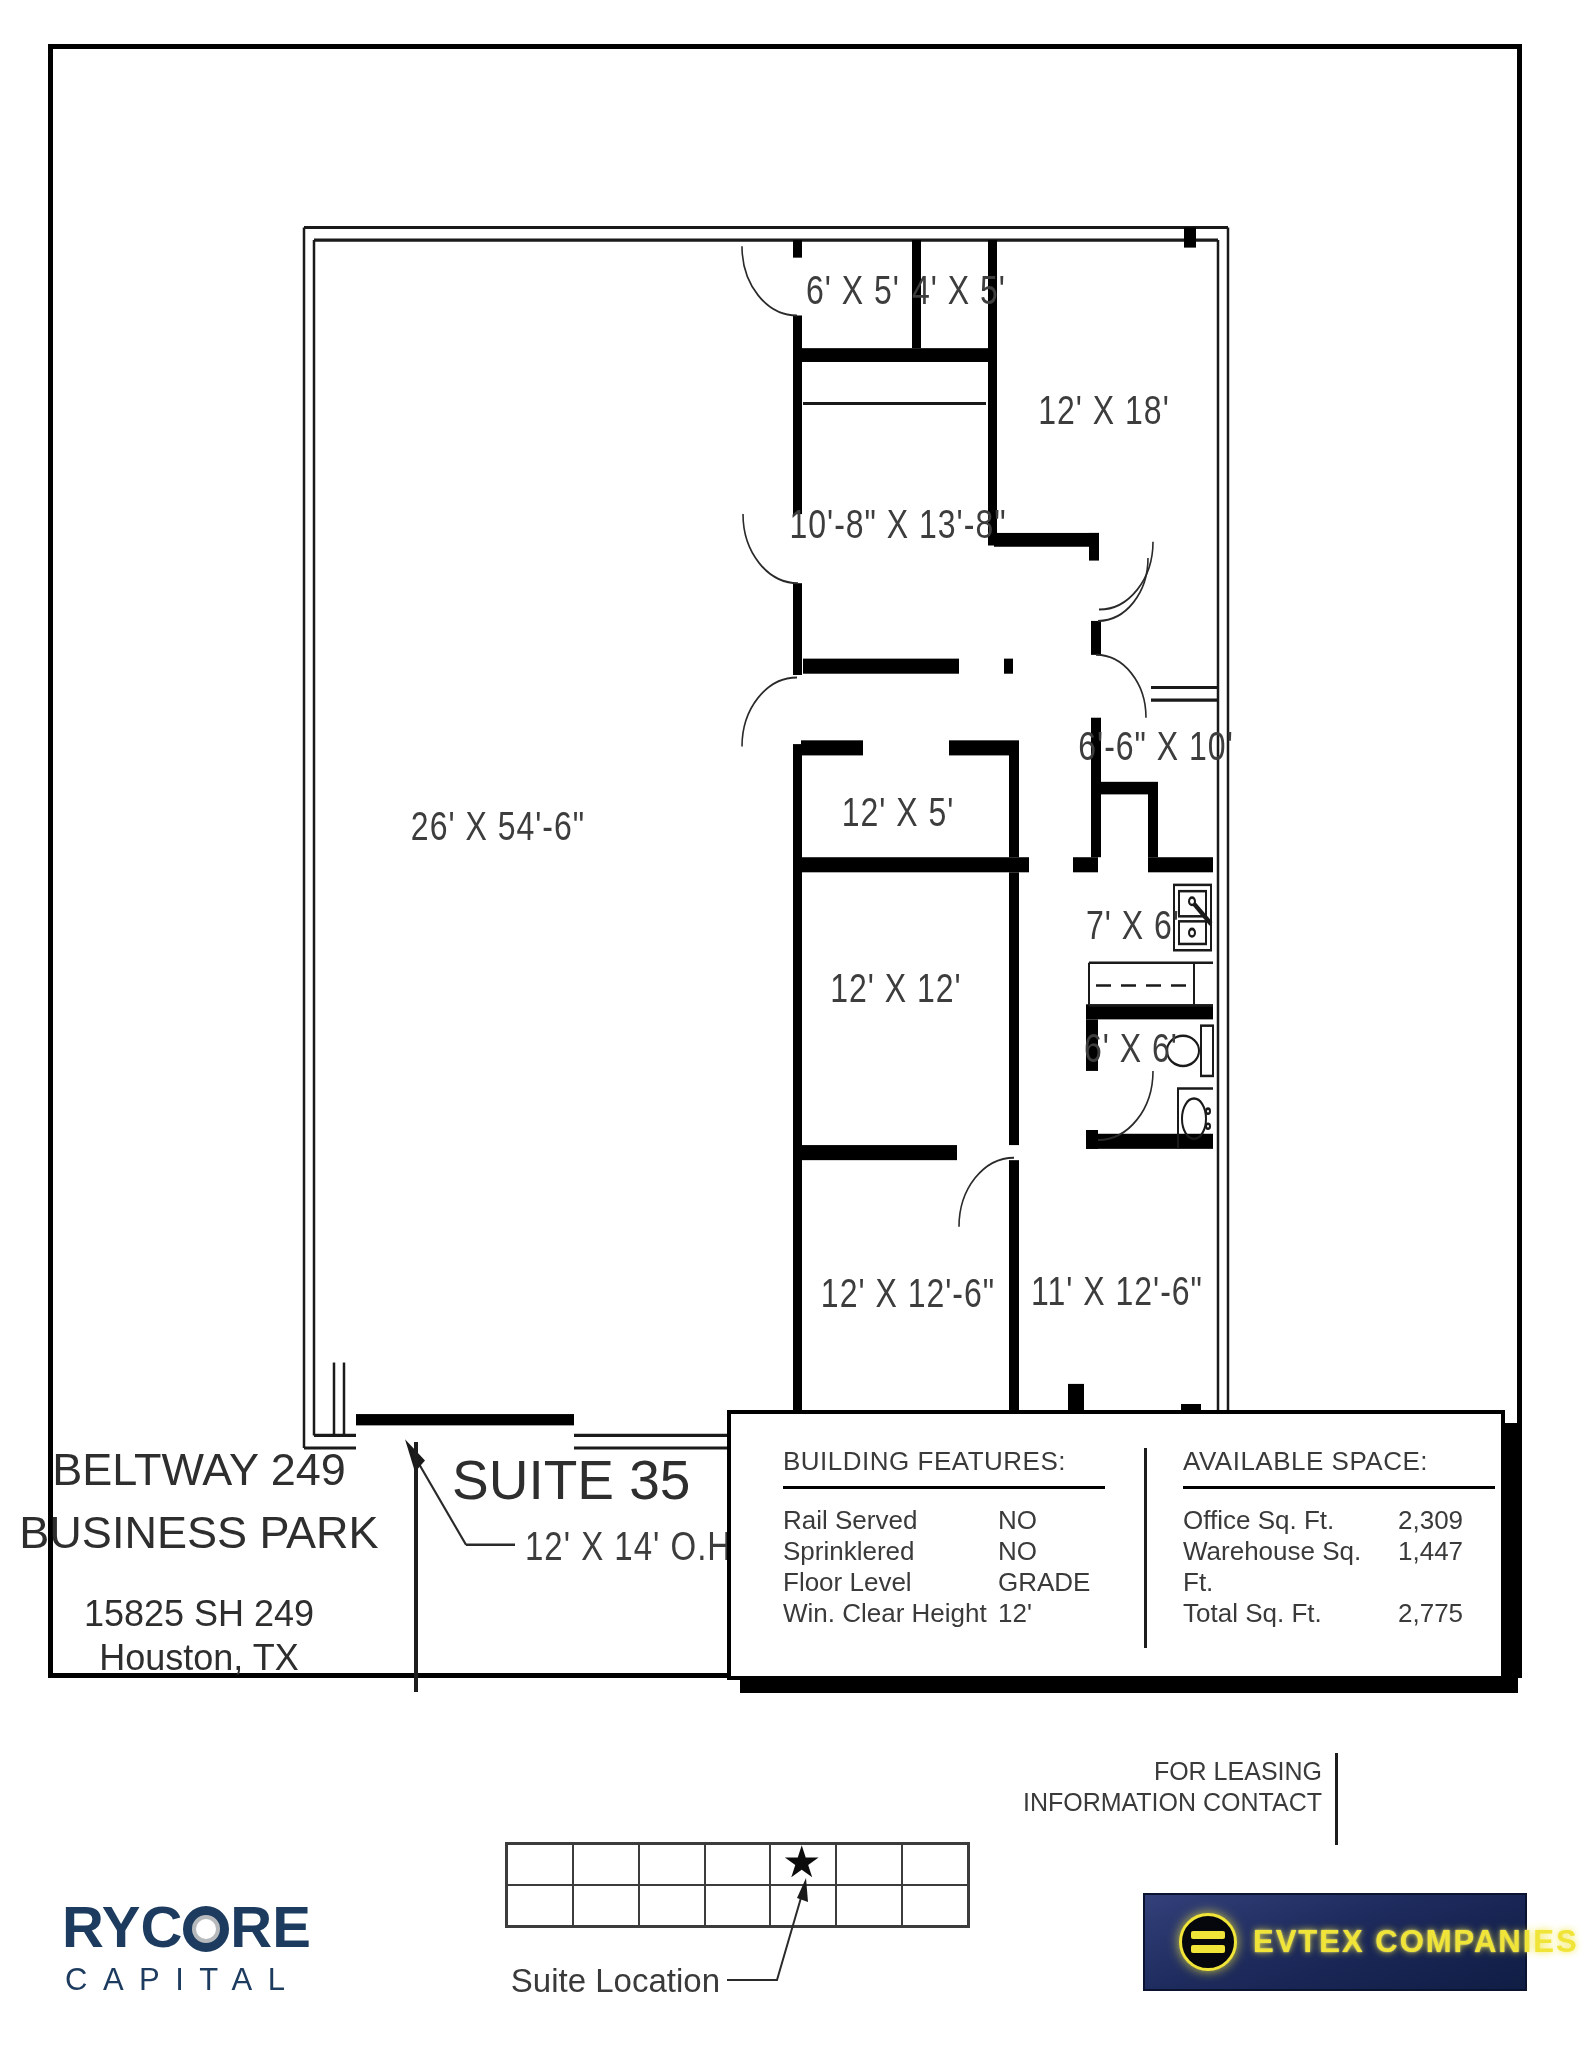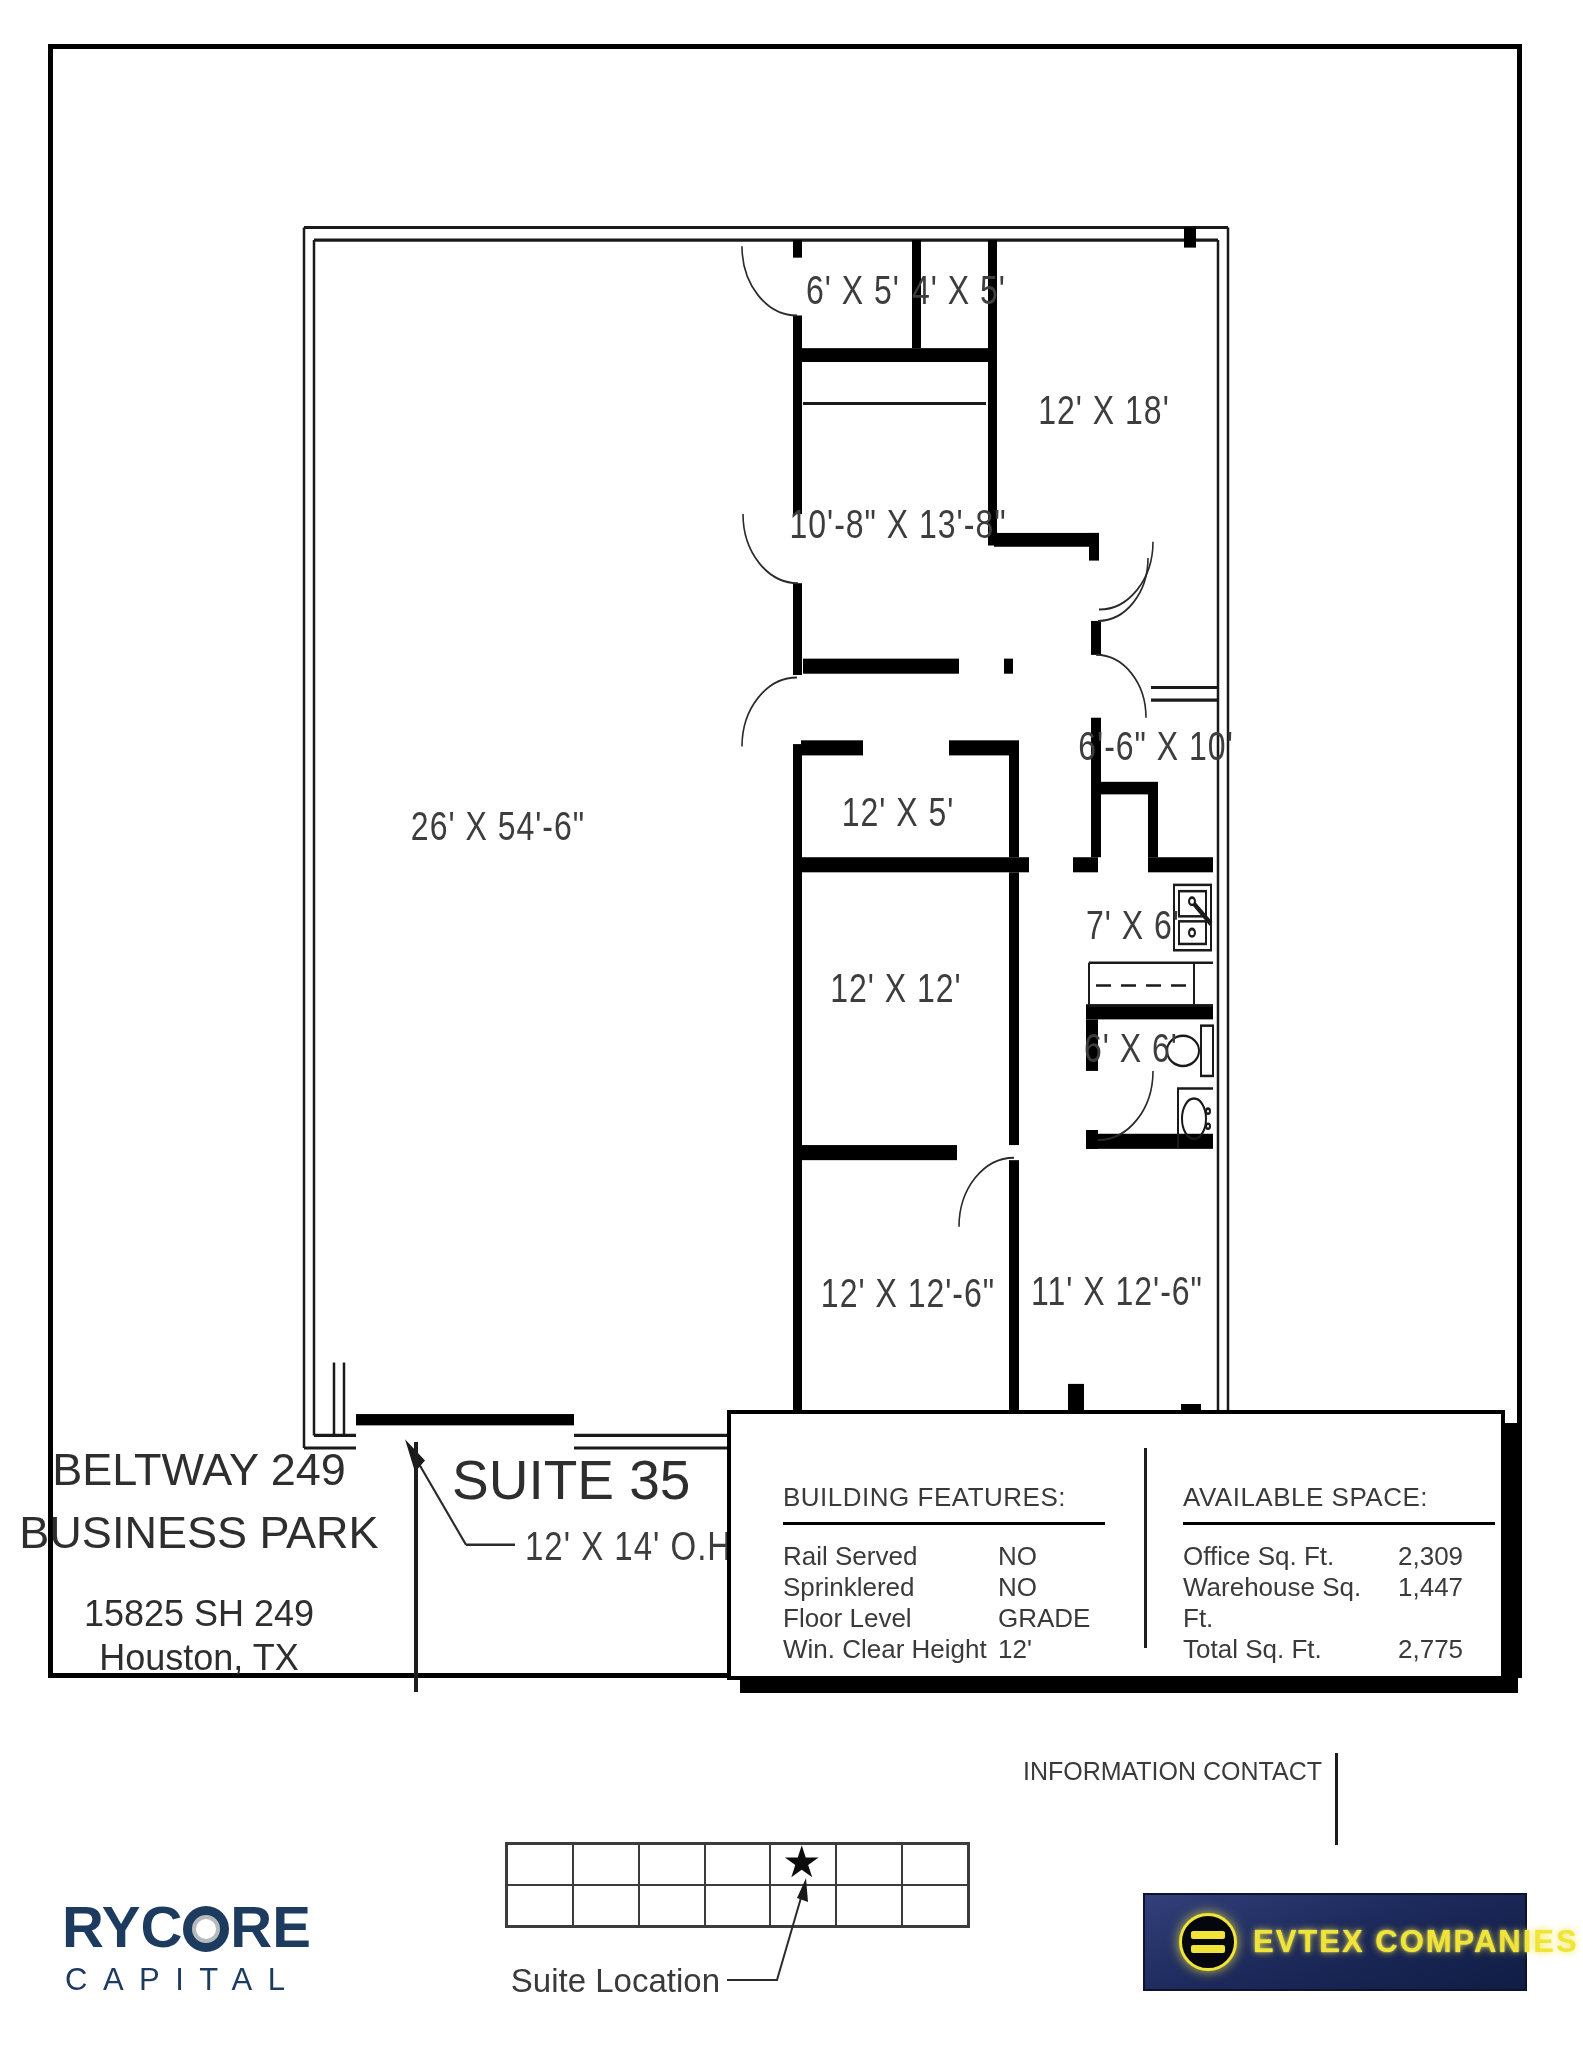--- a/index.html
+++ b/index.html
@@ -17,21 +17,21 @@
   .title-left{position:absolute;left:0px;top:1438px;width:398px;text-align:right;color:#2e2e2e;}
   .title-left .big{font-size:45px;line-height:63px;letter-spacing:0px;white-space:nowrap;text-align:center;}
   .title-left .addr{font-size:36px;line-height:44px;margin-top:28px;text-align:center;}
   .title-divider{position:absolute;left:414px;top:1442px;width:4px;height:250px;background:#1d1d1d;}
   .suite{position:absolute;left:452px;top:1448px;font-size:55px;color:#2e2e2e;white-space:nowrap;}
 
   
   .info-box{position:absolute;left:727px;top:1410px;width:778px;height:270px;
             border:4px solid #000;box-sizing:border-box;background:#fff;
             box-shadow:13px 13px 0 0 #000;}
-  .info-col{position:absolute;top:32px;color:#3a3a3a;margin-top:36px;}
+  .info-col{position:absolute;top:32px;color:#3a3a3a;}
   .info-col .hd{font-size:26px;letter-spacing:0.5px;padding-bottom:9px;border-bottom:3px solid #000;}
   .info-rows{margin-top:16px;}
   .info-row{display:flex;font-size:26px;line-height:31px;}
   .info-row .lbl{width:215px;}
   .col-features{left:52px;width:322px;}
   .col-space{left:452px;width:312px;}
   .info-divider{position:absolute;left:413px;top:34px;width:3px;height:200px;background:#1d1d1d;}
 
   
   .contact-left{position:absolute;left:722px;top:1756px;width:600px;text-align:right;
@@ -252,20 +252,21 @@
         </div>
         <div class="info-row">
           <span class="lbl">Total Sq. Ft.</span>
           <span class="val">2,775</span>
         </div>
       </div>
     </div>
   </div>
 
   <div class="contact-left">
+    <div>FOR LEASING</div>
     <div>INFORMATION CONTACT</div>
   </div>
   <div class="contact-divider"></div>
 
   <div class="locator-grid">
     <div class="cell"></div>
     <div class="cell"></div>
     <div class="cell"></div>
     <div class="cell"></div>
     <div class="cell">

